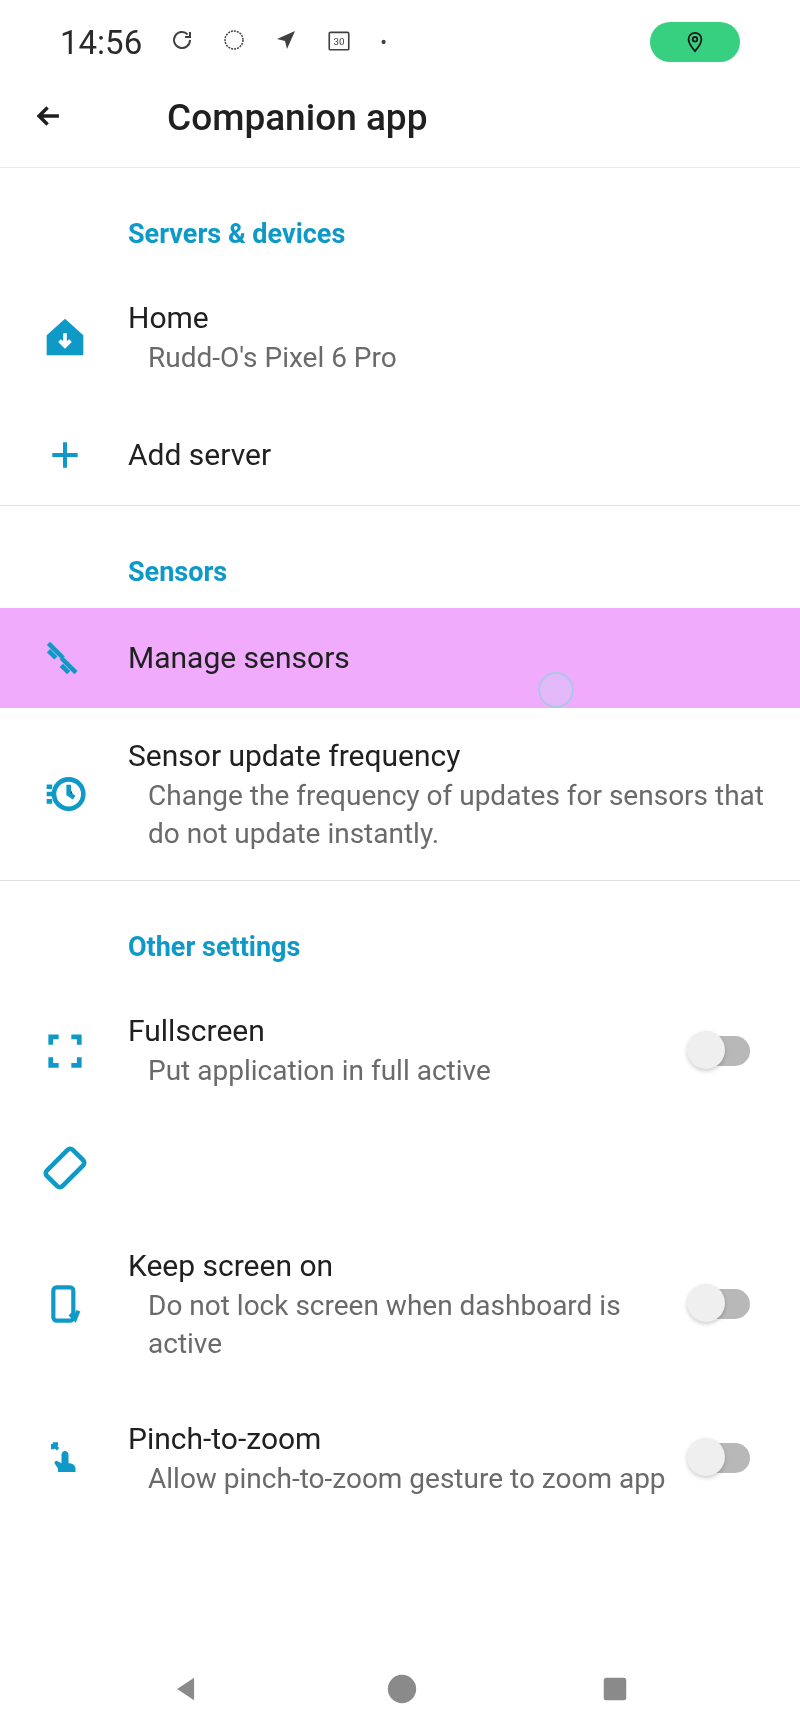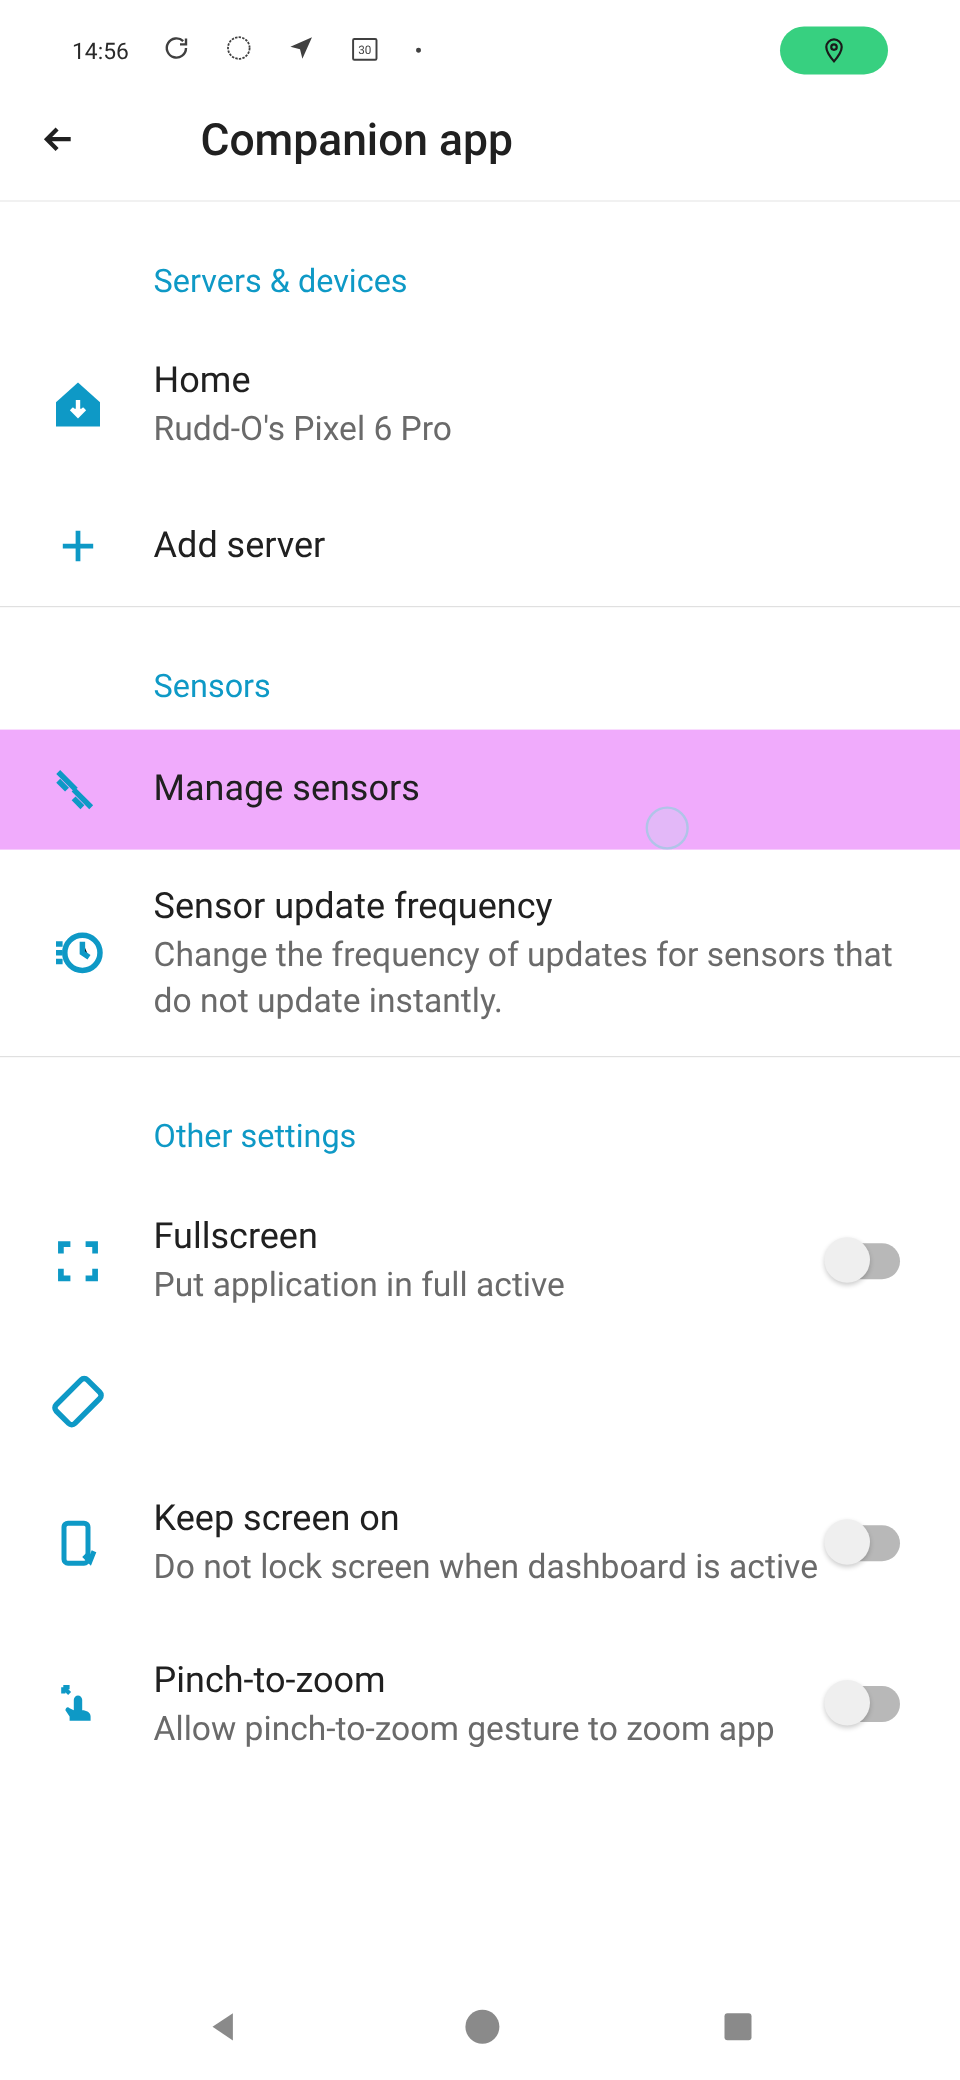--- a/index.html
+++ b/index.html
@@ -21,21 +21,21 @@
       justify-content: space-between;
       padding: 22px 60px 8px 60px;
       height: 70px;
     }
     .status-left {
       display: flex;
       align-items: center;
       gap: 12px;
     }
     .status-time {
-      font-size: 19px;
+      font-size: 33px;
       color: #2a2a2a;
       font-weight: 400;
     }
     .status-icon {
       color: #404040;
       margin-left: 16px;
     }
     .pill-badge {
       background: #37d080;
       border-radius: 30px;
@@ -57,21 +57,21 @@
       font-weight: 500;
       color: #202020;
     }
     .divider-thin {
       height: 1px;
       background: #e8e8e8;
       margin-top: 2px;
     }
     .section-header {
       font-size: 27px;
-      font-weight: 400;
+      font-weight: 700;
       color: #0e99c6;
       padding: 50px 30px 20px 128px;
     }
     .list-item {
       display: flex;
       align-items: center;
       padding: 28px 30px 28px 30px;
       min-height: 100px;
     }
     .list-item.highlighted {
@@ -94,20 +94,21 @@
       color: #202020;
       font-weight: 400;
       line-height: 1.3;
     }
     .list-subtitle {
       font-size: 28px;
       color: #6a6a6a;
       font-weight: 400;
       line-height: 1.35;
       margin-top: 2px;
+      margin-left: 20px;
     }
     .toggle {
       width: 58px;
       height: 30px;
       background: #b8b8b8;
       border-radius: 20px;
       position: relative;
       flex-shrink: 0;
       margin-right: 20px;
     }

